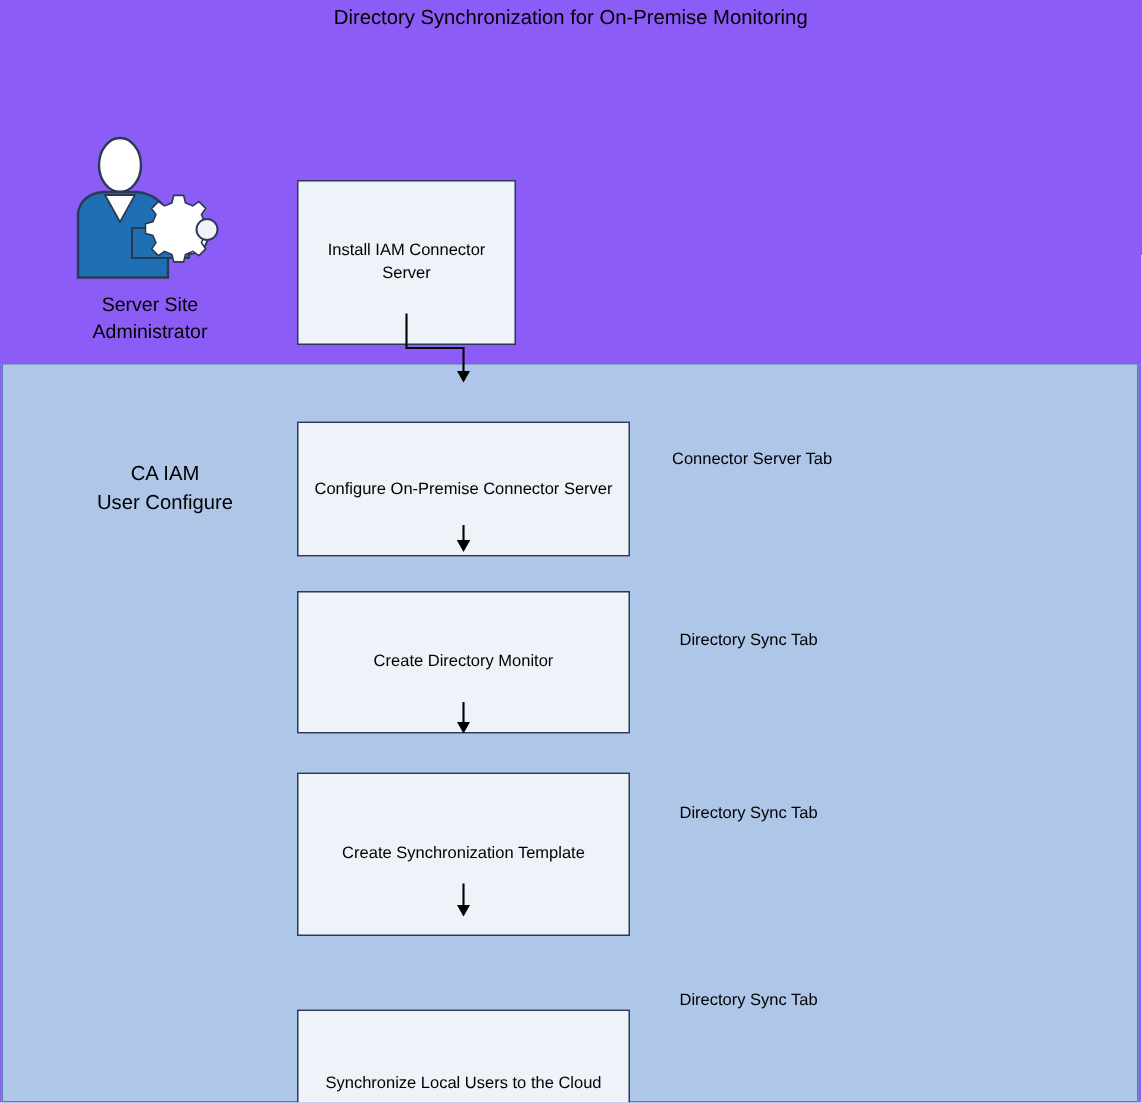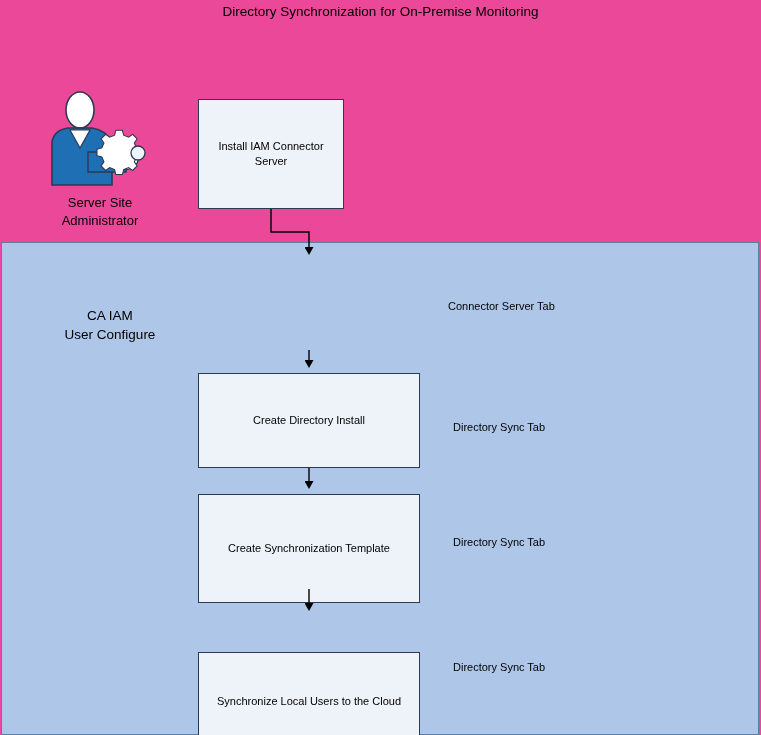--- a/index.html
+++ b/index.html
@@ -9,21 +9,21 @@
   }
   body {
     font-family: "Liberation Sans", sans-serif;
     color: #000000;
   }
   #canvas {
     position: relative;
     width: 761px;
     height: 735px;
     overflow: hidden;
-    background: #ec4899;
+    background: #8b5cf6;
   }
   #title {
     position: absolute;
     top: 4px;
     left: 0;
     width: 761px;
     text-align: center;
     font-size: 13.5px;
     color: #000;
   }
@@ -55,20 +55,21 @@
     border: 1px solid #2b3a52;
     box-sizing: border-box;
     display: flex;
     align-items: center;
     justify-content: center;
     text-align: center;
     font-size: 11px;
     line-height: 15px;
     color: #000;
     padding: 4px 8px;
+    margin-top: 21px;
   }
   .side-label {
     position: absolute;
     font-size: 11px;
     color: #000;
     white-space: nowrap;
   }
   
   #actor {
     position: absolute;
@@ -128,22 +129,23 @@
       </g>
     </svg>
   </div>
   <div id="actor-label">
     <span>Server Site</span><br>
     <span>Administrator</span>
   </div>
 
   <div class="proc-box" style="left:198px; top:99px; width:146px; height:110px;">Install IAM Connector Server</div>
 
+  <div class="proc-box" style="left:198px; top:260px; width:222px; height:90px;">Configure On-Premise Connector Server</div>
 
-  <div class="proc-box" style="left:198px; top:373px; width:222px; height:95px;">Create Directory Install</div>
+  <div class="proc-box" style="left:198px; top:373px; width:222px; height:95px;">Create Directory Monitor</div>
 
   <div class="proc-box" style="left:198px; top:494px; width:222px; height:109px;">Create Synchronization Template</div>
 
   <div class="proc-box" style="left:198px; top:652px; width:222px; height:99px;">Synchronize Local Users to the Cloud</div>
 
   <div class="side-label" style="left:448px; top:300px;">Connector Server Tab</div>
   <div class="side-label" style="left:453px; top:421px;">Directory Sync Tab</div>
   <div class="side-label" style="left:453px; top:536px;">Directory Sync Tab</div>
   <div class="side-label" style="left:453px; top:661px;">Directory Sync Tab</div>
 

